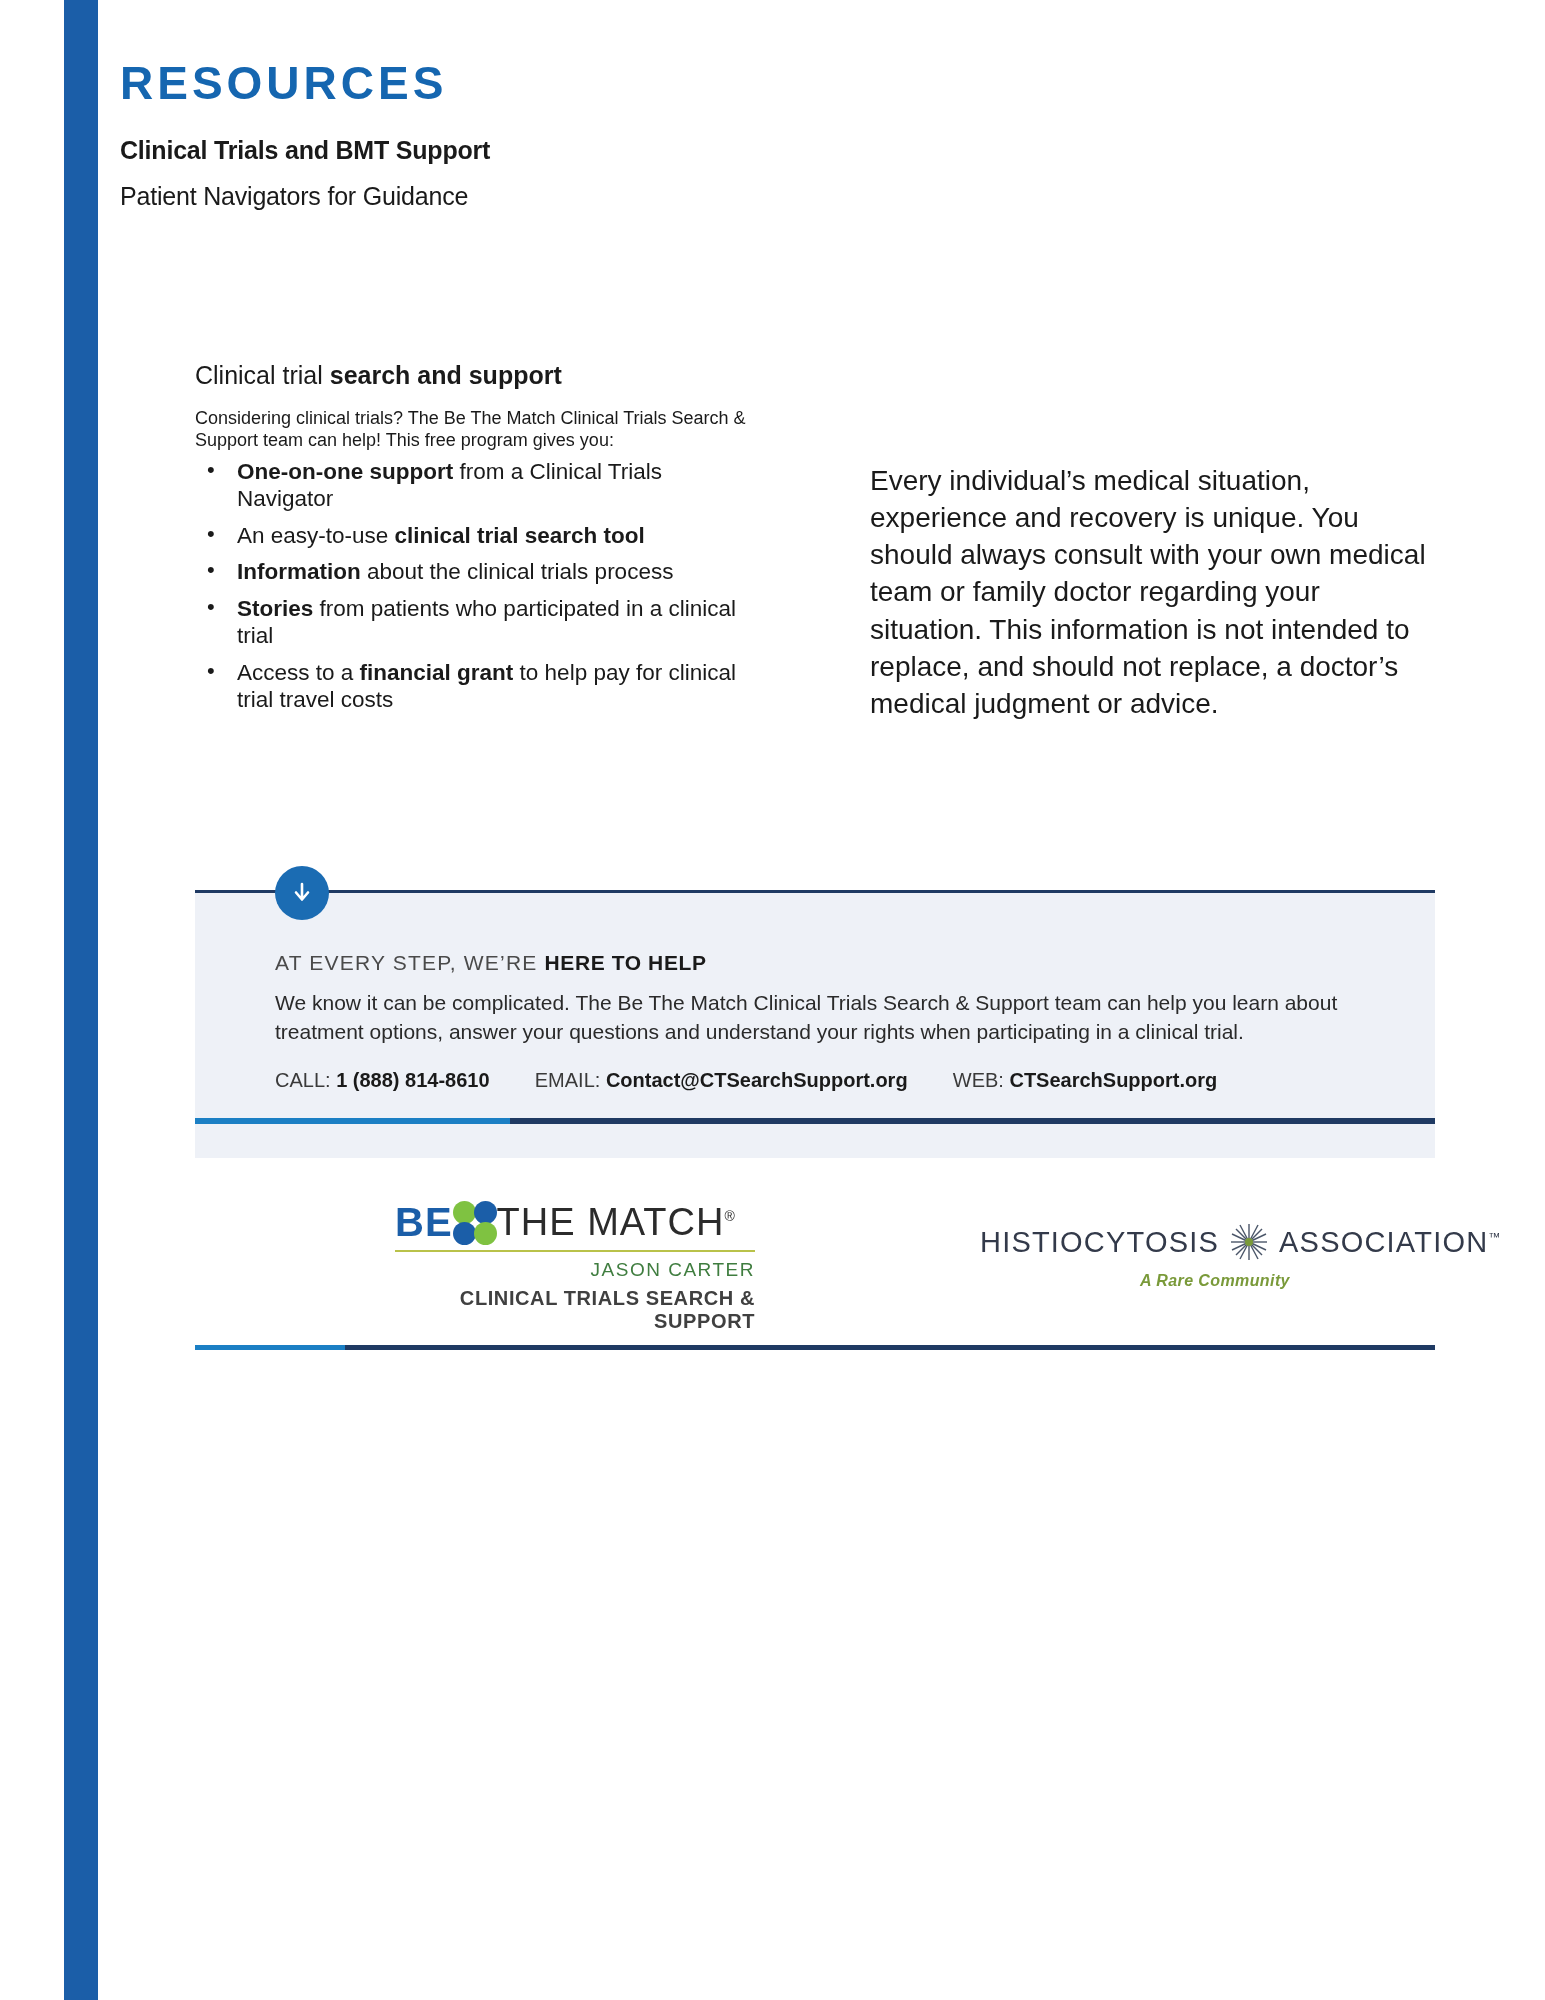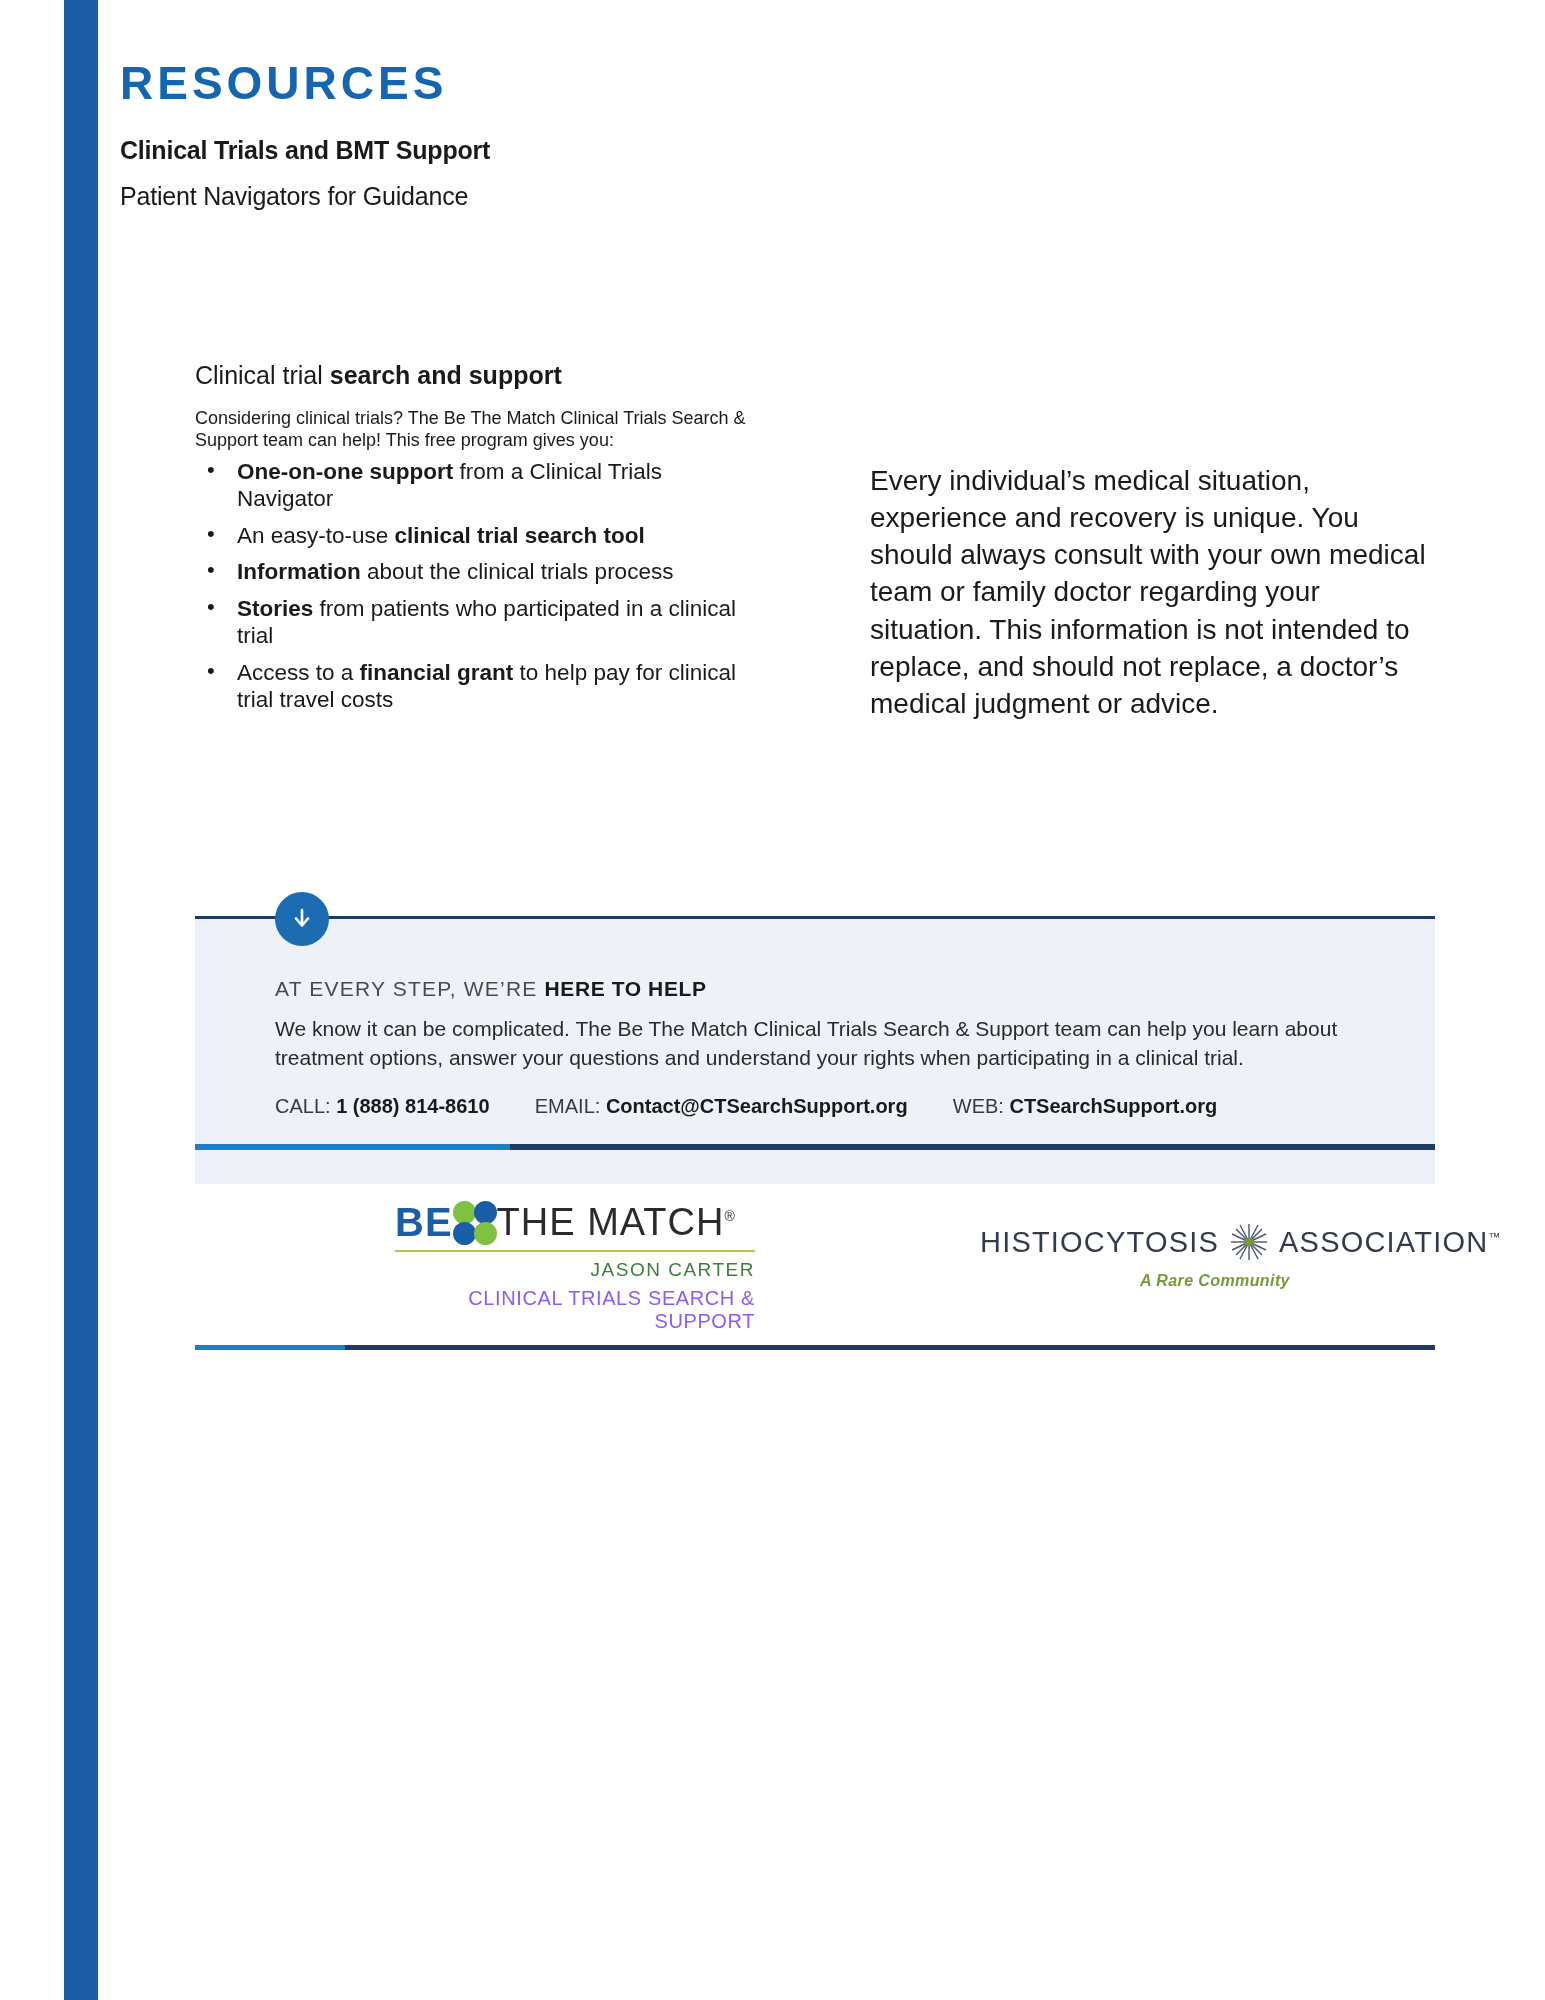--- a/index.html
+++ b/index.html
@@ -121,21 +121,21 @@
     font-size: 28px;
     line-height: 1.33;
     color: #1a1a1a;
     margin: 0;
   }
 
   
   .helpband {
     position: absolute;
     left: 75px;
-    top: 916px;
+    top: 890px;
     width: 1240px;
   }
   .help-rule-top {
     height: 3px;
     background: #1f3a63;
     width: 1240px;
   }
   .help-box {
     background: #eef1f7;
     padding: 44px 80px 26px 80px;
@@ -254,23 +254,23 @@
     width: 360px;
     font-size: 19px;
     letter-spacing: 1.5px;
     color: #3f7d3f;
   }
   .bm-ct {
     margin-top: 6px;
     width: 360px;
     text-align: right;
     font-size: 20px;
-    font-weight: normal;
+    font-weight: bold;
     letter-spacing: 0.6px;
-    color: #8b5cf6;
+    color: #404040;
   }
 
   .logo-hist {
     position: absolute;
     left: 785px;
     top: 22px;
     width: 490px;
   }
   .hist-row {
     display: flex;

